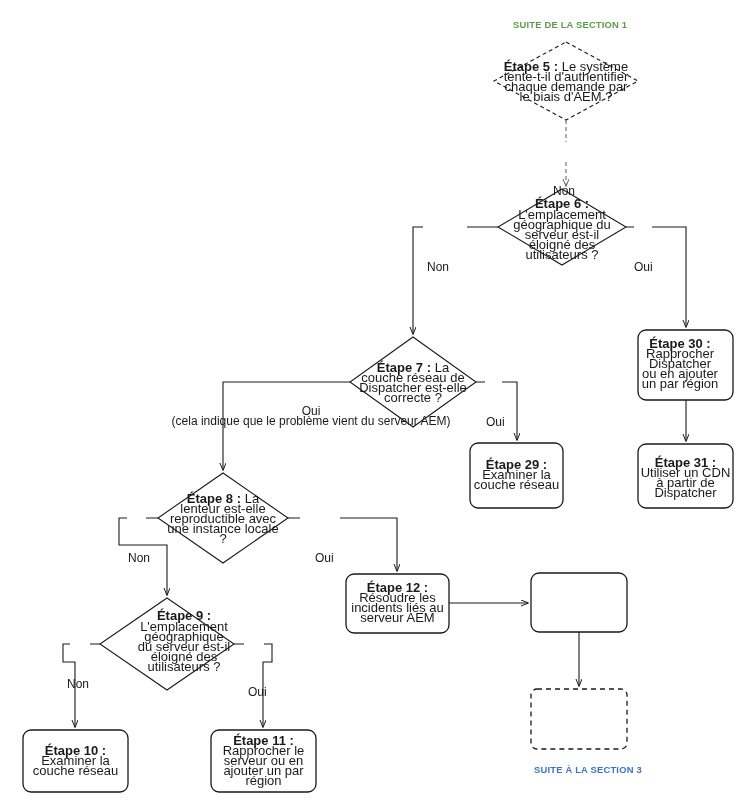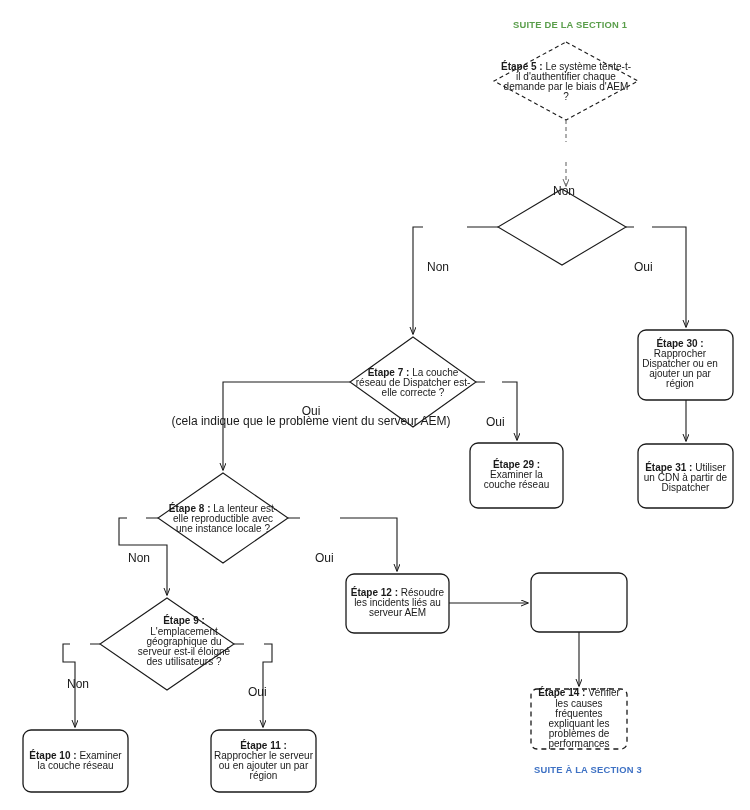--- a/index.html
+++ b/index.html
@@ -20,21 +20,21 @@
   #flow-svg {
     position: absolute;
     top: 0;
     left: 0;
     width: 750px;
     height: 810px;
   }
   .node-text {
     position: absolute;
     text-align: center;
-    font-size: 10px;
+    font-size: 13px;
     line-height: 10.2px;
     color: #1a1a1a;
     font-family: "Liberation Sans", sans-serif;
     pointer-events: none;
     white-space: pre-line;
     display: flex;
     align-items: center;
     justify-content: center;
   }
   .node-text b { font-weight: bold; }
@@ -124,20 +124,23 @@
   </svg>
 
   <div class="section-label" style="left:513px; top:19px; color:#5a9e4b;">SUITE DE LA SECTION 1</div>
 
   <div class="section-label" style="left:534px; top:764px; color:#3f72c4;">SUITE À LA SECTION 3</div>
 
   <div class="node-text" style="left:500px; top:54px; width:132px; height:56px;">
     <span><b>Étape 5 :</b><span> Le système tente-t-il d'authentifier chaque demande par le biais d'AEM ?</span></span>
   </div>
 
+  <div class="node-text" style="left:503px; top:206px; width:118px; height:48px;">
+    <span><b>Étape 6 :</b><span> L'emplacement géographique du serveur est-il éloigné des utilisateurs ?</span></span>
+  </div>
 
   <div class="node-text" style="left:355px; top:364px; width:116px; height:38px;">
     <span><b>Étape 7 :</b><span> La couche réseau de Dispatcher est-elle correcte ?</span></span>
   </div>
 
   <div class="node-text" style="left:166px; top:496px; width:114px; height:46px;">
     <span><b>Étape 8 :</b><span> La lenteur est-elle reproductible avec une instance locale ?</span></span>
   </div>
 
   <div class="node-text" style="left:136px; top:611px; width:96px; height:62px;">
@@ -150,23 +153,20 @@
 
   <div class="node-text" style="left:214px; top:738px; width:99px; height:46px;">
     <span><b>Étape 11 :</b><span> Rapprocher le serveur ou en ajouter un par région</span></span>
   </div>
 
   <div class="node-text" style="left:349px; top:582px; width:97px; height:42px;">
     <span><b>Étape 12 :</b><span> Résoudre les incidents liés au serveur AEM</span></span>
   </div>
 
 
-  <div class="node-text" style="left:534px; top:694px; width:90px; height:50px;">
-    <span><b>Étape 14 :</b><span> Vérifier les causes fréquentes expliquant les problèmes de performances</span></span>
-  </div>
 
   <div class="node-text" style="left:473px; top:456px; width:87px; height:38px;">
     <span><b>Étape 29 :</b><span> Examiner la couche réseau</span></span>
   </div>
 
   <div class="node-text" style="left:640px; top:341px; width:80px; height:46px;">
     <span><b>Étape 30 :</b><span> Rapprocher Dispatcher ou en ajouter un par région</span></span>
   </div>
 
   <div class="node-text" style="left:640px; top:455px; width:91px; height:46px;">

